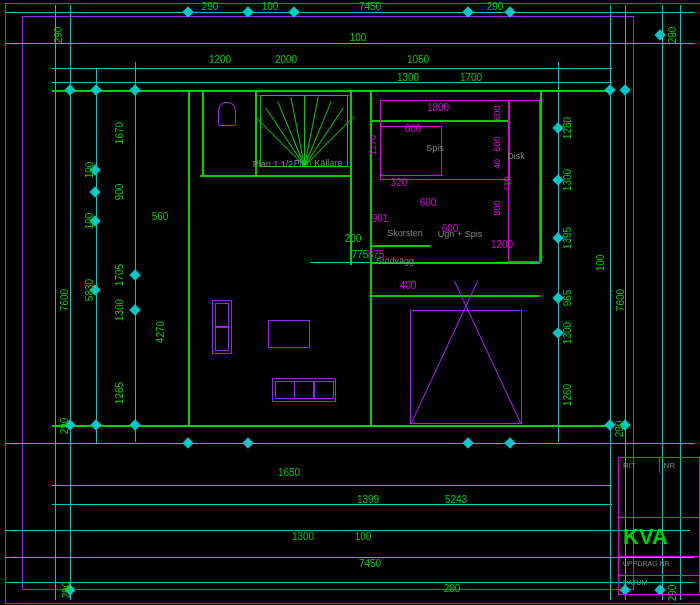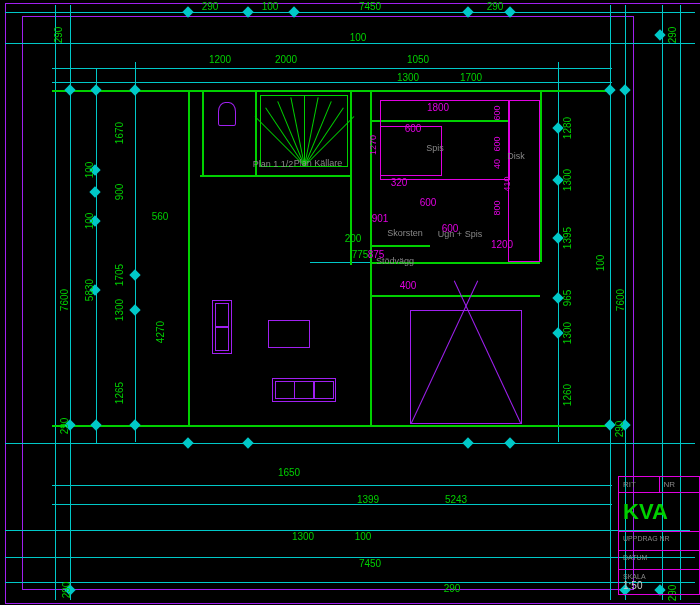--- a/index.html
+++ b/index.html
@@ -187,27 +187,23 @@
     <div class="lbl" style="left: 435px; top: 148px;">Spis</div>
     <div class="lbl" style="left: 405px; top: 233px;">Skorsten</div>
     <div class="lbl" style="left: 460px; top: 234px;">Ugn + Spis</div>
     <div class="lbl" style="left: 516px; top: 156px;">Disk</div>
     <div class="lbl" style="left: 395px; top: 261px;">Stödvägg</div>
     <div class="titlebox">
       <div class="tb-head">
         <div>RIT</div>
         <div>NR</div>
       </div>
-      <div class="kva" style="border-top: 1px solid rgb(224, 0, 224);">KVA</div>
+      <div class="kva" style="border-top: 1px solid rgb(224, 0, 224); margin-top: 44px;">KVA</div>
       <div class="tb-row">
         <div style="font-size: 7px; color: rgb(136, 136, 136);">UPPDRAG NR</div>
         <div style="color: rgb(204, 204, 204); font-size: 10px;"></div>
       </div>
       <div class="tb-row">
         <div style="font-size: 7px; color: rgb(136, 136, 136);">DATUM</div>
         <div style="color: rgb(204, 204, 204); font-size: 10px;"></div>
       </div>
-      <div class="tb-row">
-        <div style="font-size: 7px; color: rgb(136, 136, 136);">SKALA</div>
-        <div style="color: rgb(204, 204, 204); font-size: 10px;">1:50</div>
-      </div>
     </div>
   </div>
 
 </body></html>

